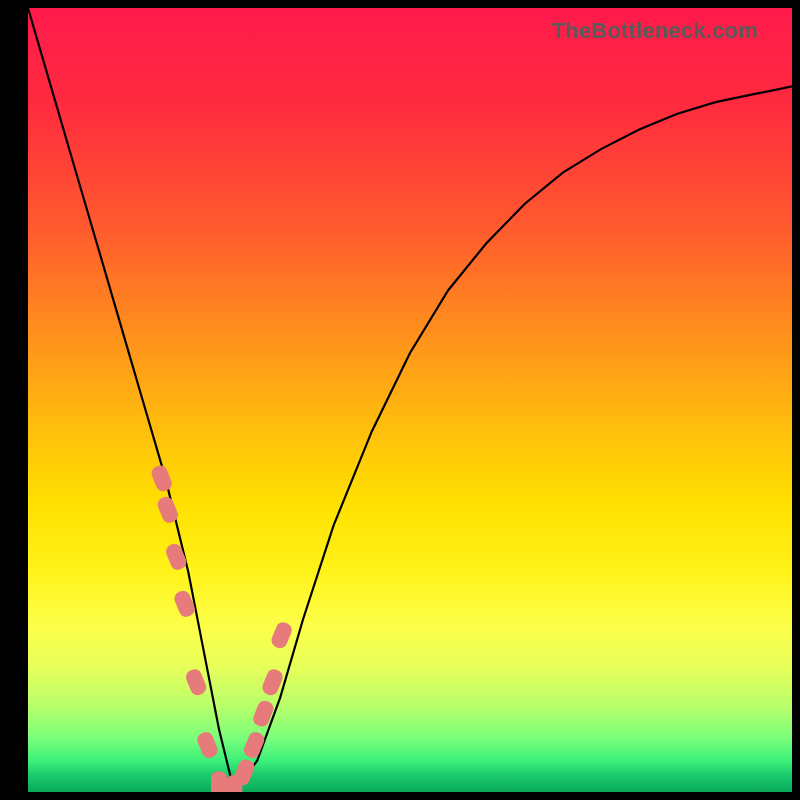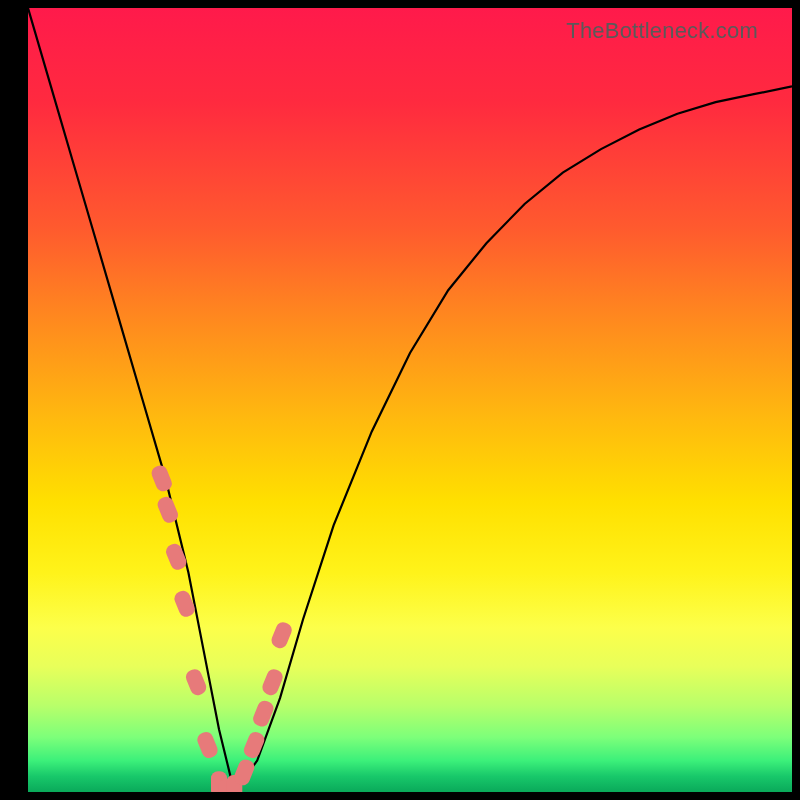--- a/index.html
+++ b/index.html
@@ -39,21 +39,21 @@
       #18c86a 98%,
       #0aa95a 100%
     );
   }
   .watermark {
     position: absolute;
     top: 10px;
     right: 34px;
     color: #5a5a5a;
     font-size: 22px;
-    font-weight: 400;
+    font-weight: 700;
     letter-spacing: 0.2px;
     pointer-events: none;
   }
   svg.curve {
     position: absolute;
     left: 0;
     top: 0;
     width: 764px;
     height: 784px;
   }

